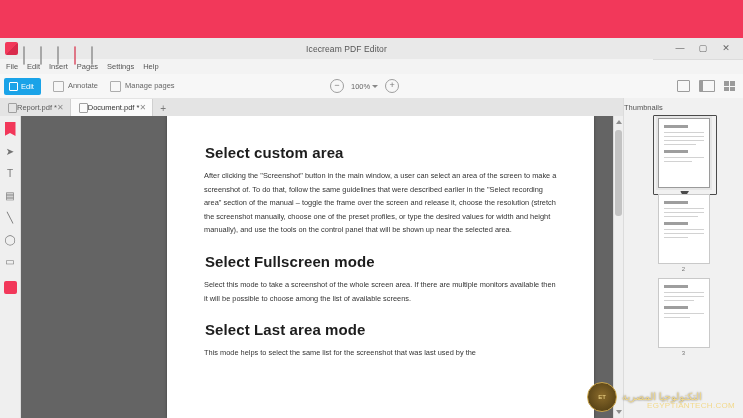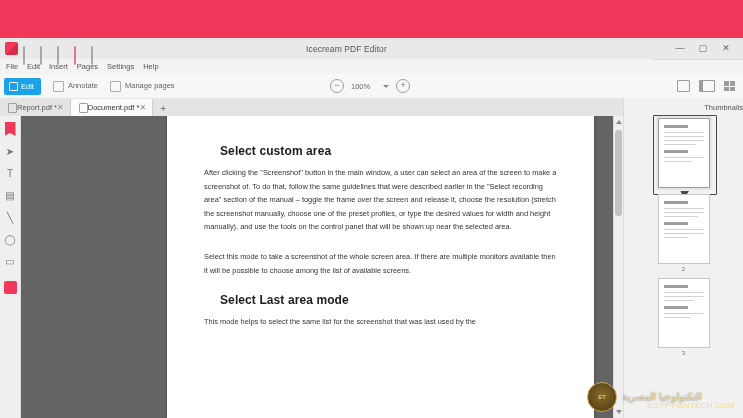--- a/index.html
+++ b/index.html
@@ -159,21 +159,21 @@
     border: 1px solid #9e9e9e;
     border-radius: 50%;
     color: #777;
     font-size: 9px;
     line-height: 11px;
     text-align: center;
   }
   .zoom-val {
     display: flex;
     align-items: center;
-    gap: 13px;
+    gap: 2px;
   }
   .caret {
     width: 0; height: 0;
     border-left: 3px solid transparent;
     border-right: 3px solid transparent;
     border-top: 3px solid #888;
   }
   .ribbon-right {
     position: absolute;
     right: 8px;
@@ -287,24 +287,24 @@
     left: 146px; top: 0;
     width: 427px;
     height: 302px;
     background: #ffffff;
     box-shadow: 0 0 3px rgba(0,0,0,.35);
   }
   .page-inner {
     padding: 28px 35px 0 37px;
   }
   .h2 {
-    font-size: 12px;
+    font-size: 15px;
     font-weight: bold;
     color: #1d1d1d;
-    margin: 0 0 8px 16px;
+    margin: 0 0 8px 1px;
     letter-spacing: .1px;
   }
   .p {
     font-size: 7.4px;
     line-height: 13.6px;
     color: #333;
     margin: 0 0 16px 0;
     text-align: left;
   }
   .p.last { margin-bottom: 0; }
@@ -340,21 +340,21 @@
     left: 623px; top: 98px;
     width: 120px;
     height: 320px;
     background: #f1f1f1;
     border-left: 1px solid #dcdcdc;
     box-sizing: border-box;
   }
   .thumbs-title {
     font-size: 7.5px;
     color: #555;
-    text-align: right;
+    text-align: left;
     padding: 5px 0 4px 0;
   }
   .thumb-list {
     padding-top: 2px;
     display: flex;
     flex-direction: column;
     align-items: center;
     gap: 6px;
   }
   .thumb-item { position: relative; }
@@ -542,20 +542,21 @@
     <span class="tool">▭</span>
     <span class="swatch"></span>
   </div>
 
   <div class="docwrap">
     <div class="page">
       <div class="page-inner">
         <h2 class="h2">Select custom area</h2>
         <p class="p">After clicking the "Screenshot" button in the main window, a user can select an area of the screen to make a screenshot of. To do that, follow the same guidelines that were described earlier in the "Select recording area" section of the manual – toggle the frame over the screen and release it, choose the resolution (stretch the screenshot manually, choose one of the preset profiles, or type the desired values for width and height manually), and use the tools on the control panel that will be shown up near the selected area.</p>
 
+        <h2 class="h2">Select Fullscreen mode</h2>
         <p class="p">Select this mode to take a screenshot of the whole screen area. If there are multiple monitors available then it will be possible to choose among the list of available screens.</p>
 
         <h2 class="h2">Select Last area mode</h2>
         <p class="p last">This mode helps to select the same list for the screenshot that was last used by the</p>
       </div>
     </div>
 
     <div class="docscroll">
       <span class="arrow up"></span>
       <span class="thumb"></span>

